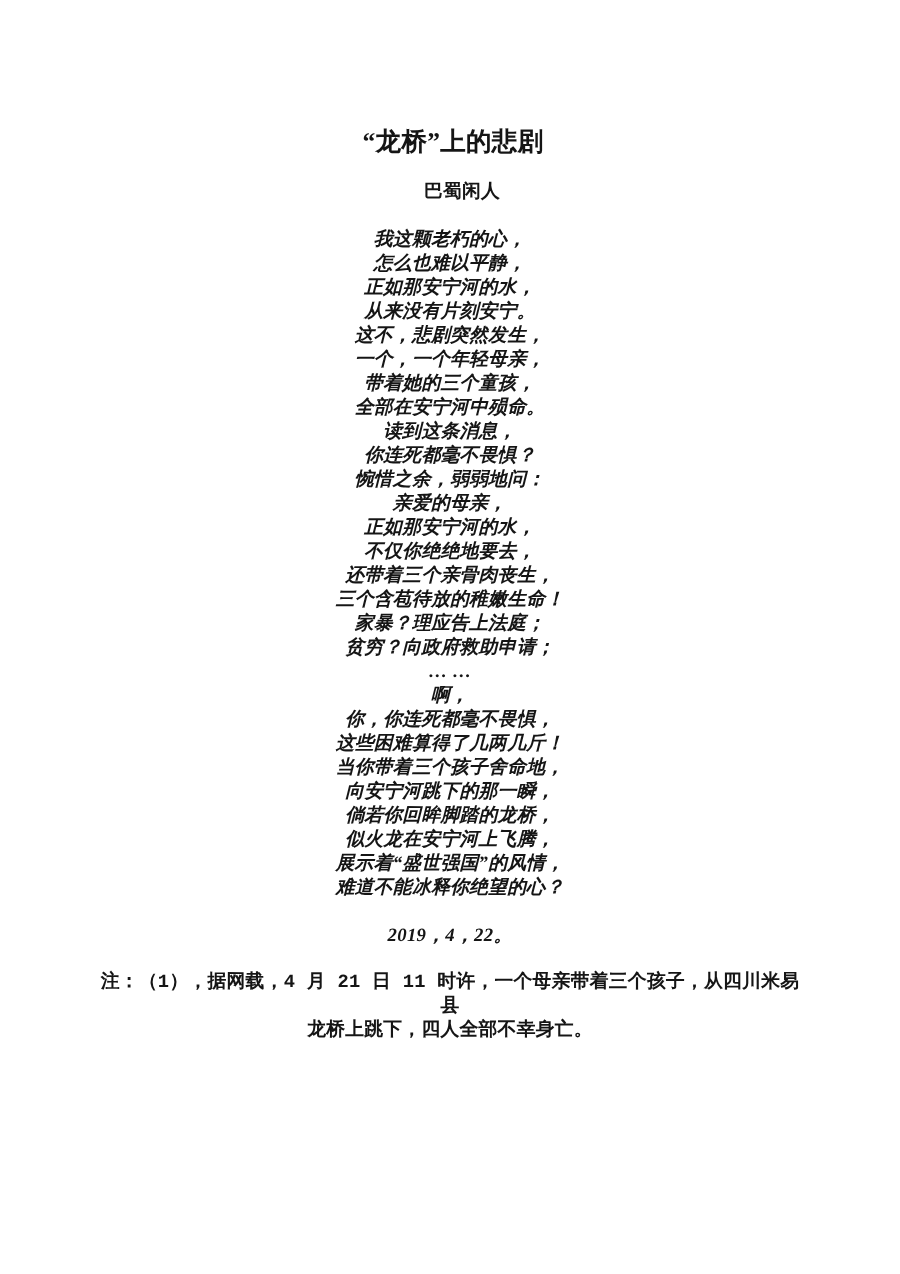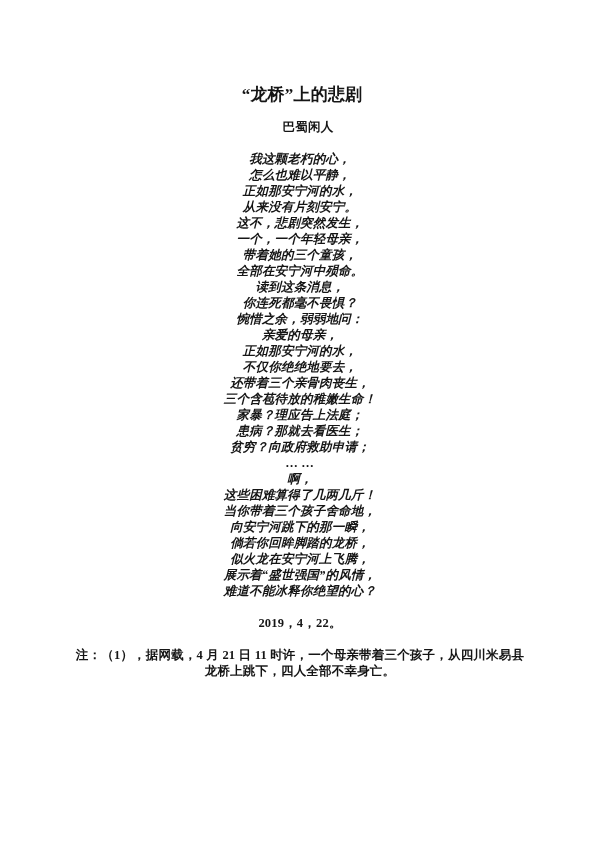--- a/index.html
+++ b/index.html
@@ -35,24 +35,26 @@
   }
   .poem {
     margin: 0 0 16px 0;
   }
   .poem-line {
     line-height: 16px;
     font-style: italic;
   }
   .date-line {
     margin: 0 0 16px 0;
+    font-style: italic;
   }
   .footnote {
     margin: 0 auto;
     width: 470px;
+    font-family: Liberation Mono, monospace;
   }
   .footnote-line {
     line-height: 16px;
   }
 </style>
 </head>
 <body>
 
 <div class="doc">
 
@@ -71,24 +73,24 @@
       <div class="poem-line">全部在安宁河中殒命。</div>
       <div class="poem-line">读到这条消息，</div>
       <div class="poem-line">你连死都毫不畏惧？</div>
       <div class="poem-line">惋惜之余，弱弱地问：</div>
       <div class="poem-line">亲爱的母亲，</div>
       <div class="poem-line">正如那安宁河的水，</div>
       <div class="poem-line">不仅你绝绝地要去，</div>
       <div class="poem-line">还带着三个亲骨肉丧生，</div>
       <div class="poem-line">三个含苞待放的稚嫩生命！</div>
       <div class="poem-line">家暴？理应告上法庭；</div>
-      <div class="poem-line">患病？那就去看医生；</div>
       <div class="poem-line">贫穷？向政府救助申请；</div>
       <div class="poem-line">… …</div>
       <div class="poem-line">啊，</div>
+      <div class="poem-line">你，你连死都毫不畏惧，</div>
       <div class="poem-line">这些困难算得了几两几斤！</div>
       <div class="poem-line">当你带着三个孩子舍命地，</div>
       <div class="poem-line">向安宁河跳下的那一瞬，</div>
       <div class="poem-line">倘若你回眸脚踏的龙桥，</div>
       <div class="poem-line">似火龙在安宁河上飞腾，</div>
       <div class="poem-line">展示着“盛世强国”的风情，</div>
       <div class="poem-line">难道不能冰释你绝望的心？</div>
     </div>
 
   <div class="date-line">2019，4，22。</div>

